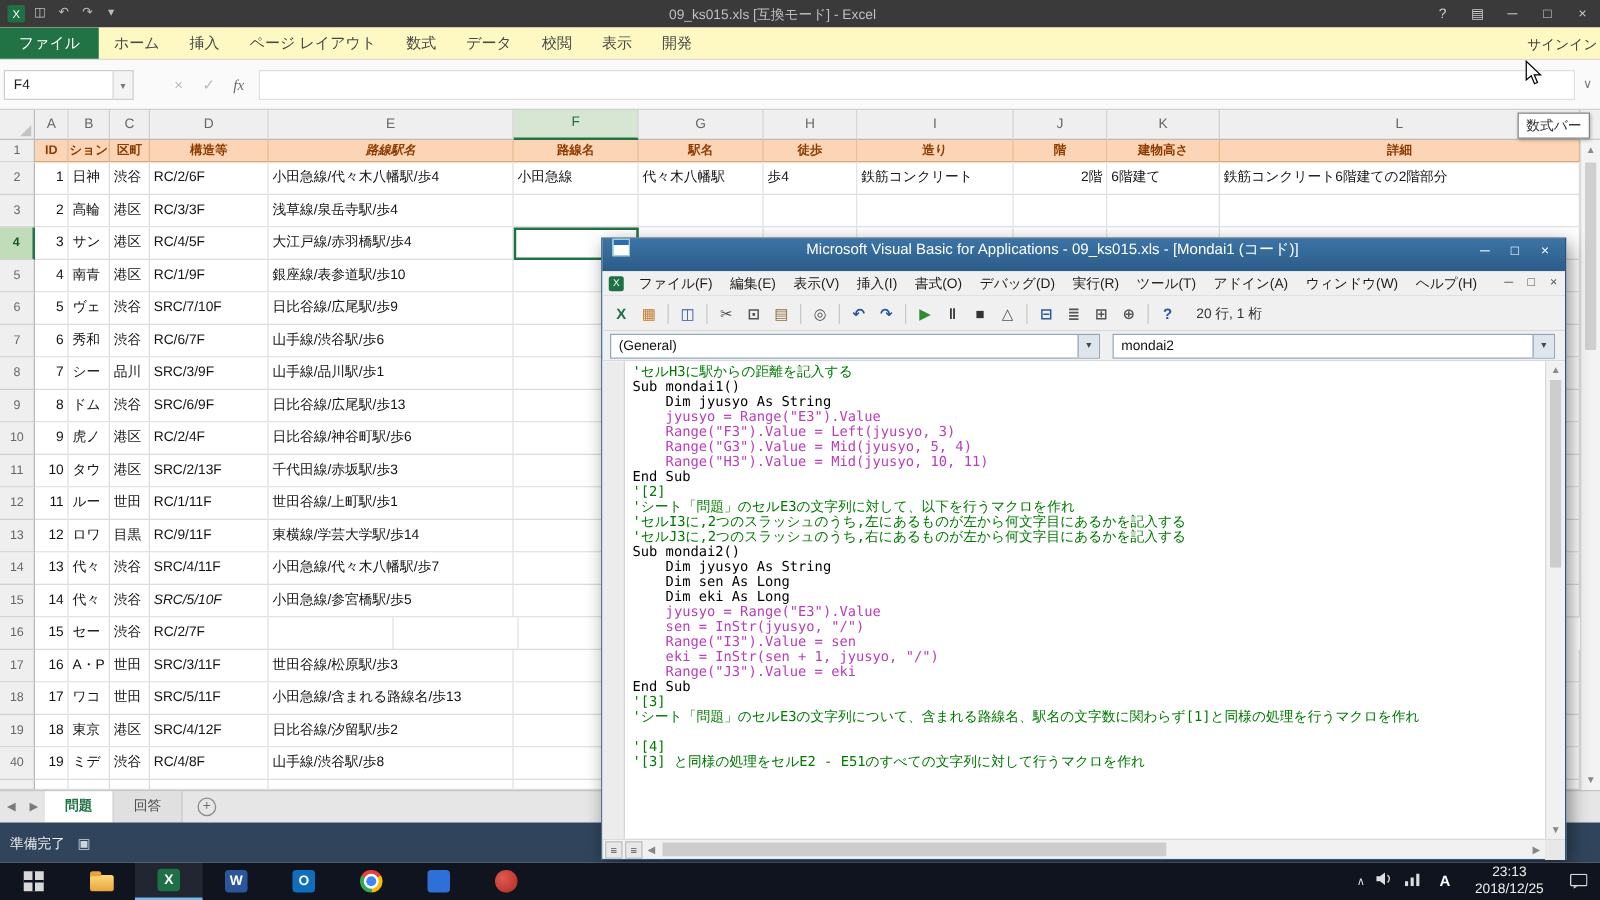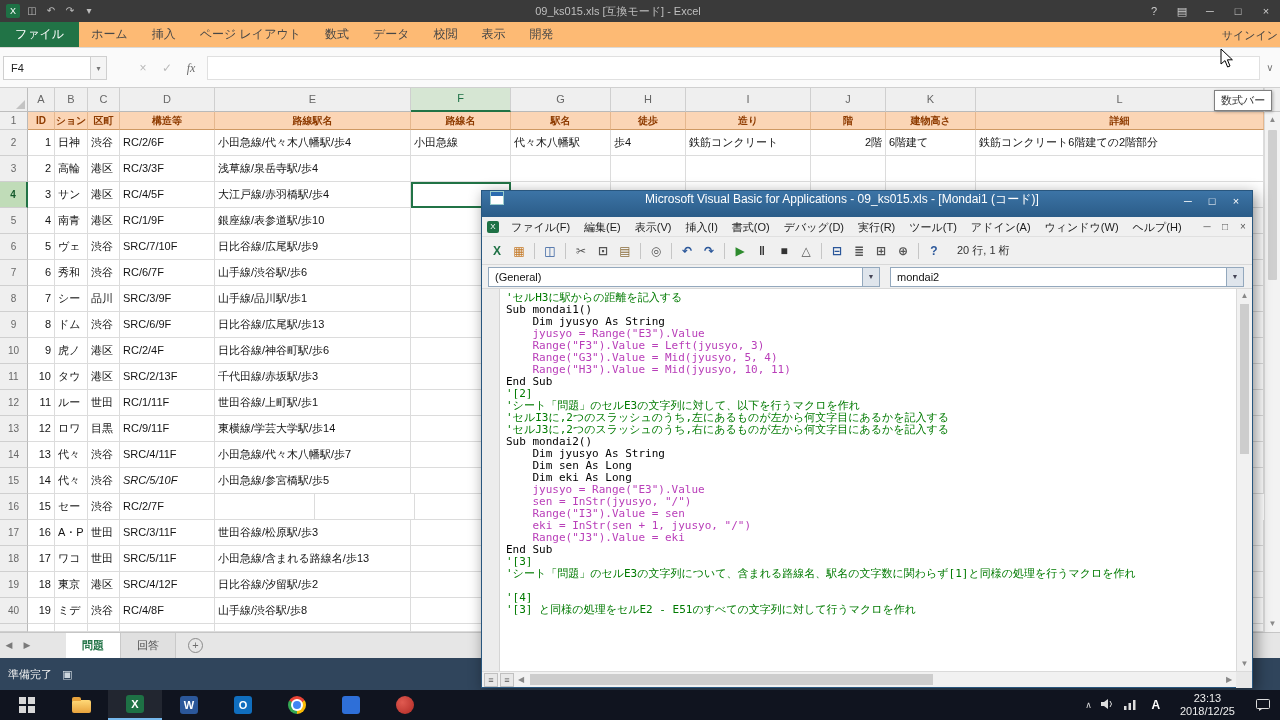--- a/index.html
+++ b/index.html
@@ -10,21 +10,21 @@
   
   .xl-title{position:absolute;left:0;top:0;width:1280px;height:22px;background:#3a3a3a;
             display:flex;align-items:center;color:#c8c8c8;font-size:11px;z-index:2}
   .qat{display:flex;align-items:center;gap:5px;padding-left:6px}
   .qicon{width:14px;height:14px;line-height:14px;text-align:center;font-size:10px;color:#bdbdbd;border-radius:2px}
   .xl-title-text{flex:1;text-align:center;color:#bfbfbf;white-space:nowrap;overflow:hidden}
   .xl-controls{display:flex;align-items:center}
   .xlc{width:28px;height:22px;line-height:22px;text-align:center;font-size:11px;color:#cfcfcf}
 
   
-  .ribbon{position:absolute;left:0;top:22px;width:1280px;height:26px;background:#fdba74;
+  .ribbon{position:absolute;left:0;top:22px;width:1280px;height:26px;background:#fef9c3;
           border-bottom:1px solid #dcdad7;display:flex;align-items:stretch;z-index:2}
   .file-tab{background:#217346;color:#fff;font-size:12px;padding:0 15px;display:flex;align-items:center}
   .rtabs{display:flex;align-items:stretch}
   .rtab{padding:0 12px;font-size:12px;color:#474747;display:flex;align-items:center}
   .signin{position:absolute;right:2px;top:0;height:26px;display:flex;align-items:center;font-size:11px;color:#444}
 
   
   .fbar{position:absolute;left:0;top:48px;width:1280px;height:40px;background:#fafafa;
         border-bottom:1px solid #d0d0d0;display:flex;align-items:center;z-index:2}
   .namebox{width:88px;height:24px;margin-left:3px;background:#fff;border:1px solid #cfcfcf;
@@ -68,21 +68,21 @@
               border-left:1px solid #dadada;z-index:1;font-size:8px;color:#8a8a8a;text-align:center}
   .xv-stub{height:24px;background:#efefef;border-bottom:1px solid #c9c9c9}
   .xv-arr{height:16px;line-height:16px}
   .xv-thumb{margin:2px 3px;height:150px;background:#cfcfcf;border-radius:1px}
   .xv-bottom{position:absolute;bottom:0;left:0;right:0;height:16px;line-height:16px}
 
   
   .sheettabs{position:absolute;left:0;top:632px;width:1280px;height:26px;background:#e6e6e6;
              border-top:1px solid #c6c6c6;display:flex;align-items:stretch;z-index:2}
   .snav{width:18px;text-align:center;line-height:25px;font-size:9px;color:#7a7a7a}
-  .stabs{display:flex;align-items:flex-start;margin-left:30px}
+  .stabs{display:flex;align-items:flex-start;}
   .stab{padding:0 16px;border-right:1px solid #c9c9c9;font-size:11px;line-height:25px;color:#4c4c4c;background:#e0e0e0}
   .stab.active{background:#fff;color:#217346;font-weight:bold}
   .addsheet{width:15px;height:15px;border:1px solid #8a8a8a;border-radius:50%;color:#6d6d6d;
             font-size:11px;line-height:13px;text-align:center;align-self:center;margin-left:12px}
   .statusbar{position:absolute;left:0;top:658px;width:1280px;height:32px;background:#30455c;
              display:flex;align-items:center;color:#f0f0f0;font-size:11px;z-index:2}
   .statusbar .stxt{margin-left:8px}
   .macro{margin-left:10px;color:#cdd6dd;font-size:11px}
 
   
@@ -228,21 +228,21 @@
       <div class="gcell ch" data-name="column-header-J" style="width: 75px;">J</div>
       <div class="gcell ch" data-name="column-header-K" style="width: 90px;">K</div>
       <div class="gcell ch" data-name="column-header-L" style="width: 288px;">L</div>
     </div>
     <div class="grow r1" data-name="sheet-row-1">
       <div class="gcell rh" data-name="row-header-1" style="width: 28px;">1</div>
       <div class="gcell hcell" data-name="header-cell" style="width: 27px;">ID</div>
       <div class="gcell hcell" data-name="header-cell" style="width: 33px;">ション</div>
       <div class="gcell hcell" data-name="header-cell" style="width: 32px;">区町</div>
       <div class="gcell hcell" data-name="header-cell" style="width: 95px;">構造等</div>
-      <div class="gcell hcell" data-name="header-cell" style="width: 196px;">路線駅名</div>
+      <div class="gcell hcell" data-name="header-cell" style="width: 196px; font-style: italic;">路線駅名</div>
       <div class="gcell hcell" data-name="header-cell" style="width: 100px;">路線名</div>
       <div class="gcell hcell" data-name="header-cell" style="width: 100px;">駅名</div>
       <div class="gcell hcell" data-name="header-cell" style="width: 75px;">徒歩</div>
       <div class="gcell hcell" data-name="header-cell" style="width: 125px;">造り</div>
       <div class="gcell hcell" data-name="header-cell" style="width: 75px;">階</div>
       <div class="gcell hcell" data-name="header-cell" style="width: 90px;">建物高さ</div>
       <div class="gcell hcell" data-name="header-cell" style="width: 288px;">詳細</div>
     </div>
     <div class="grow" data-name="sheet-row-2">
       <div class="gcell rh" data-name="row-header-2" style="width: 28px;">2</div>

